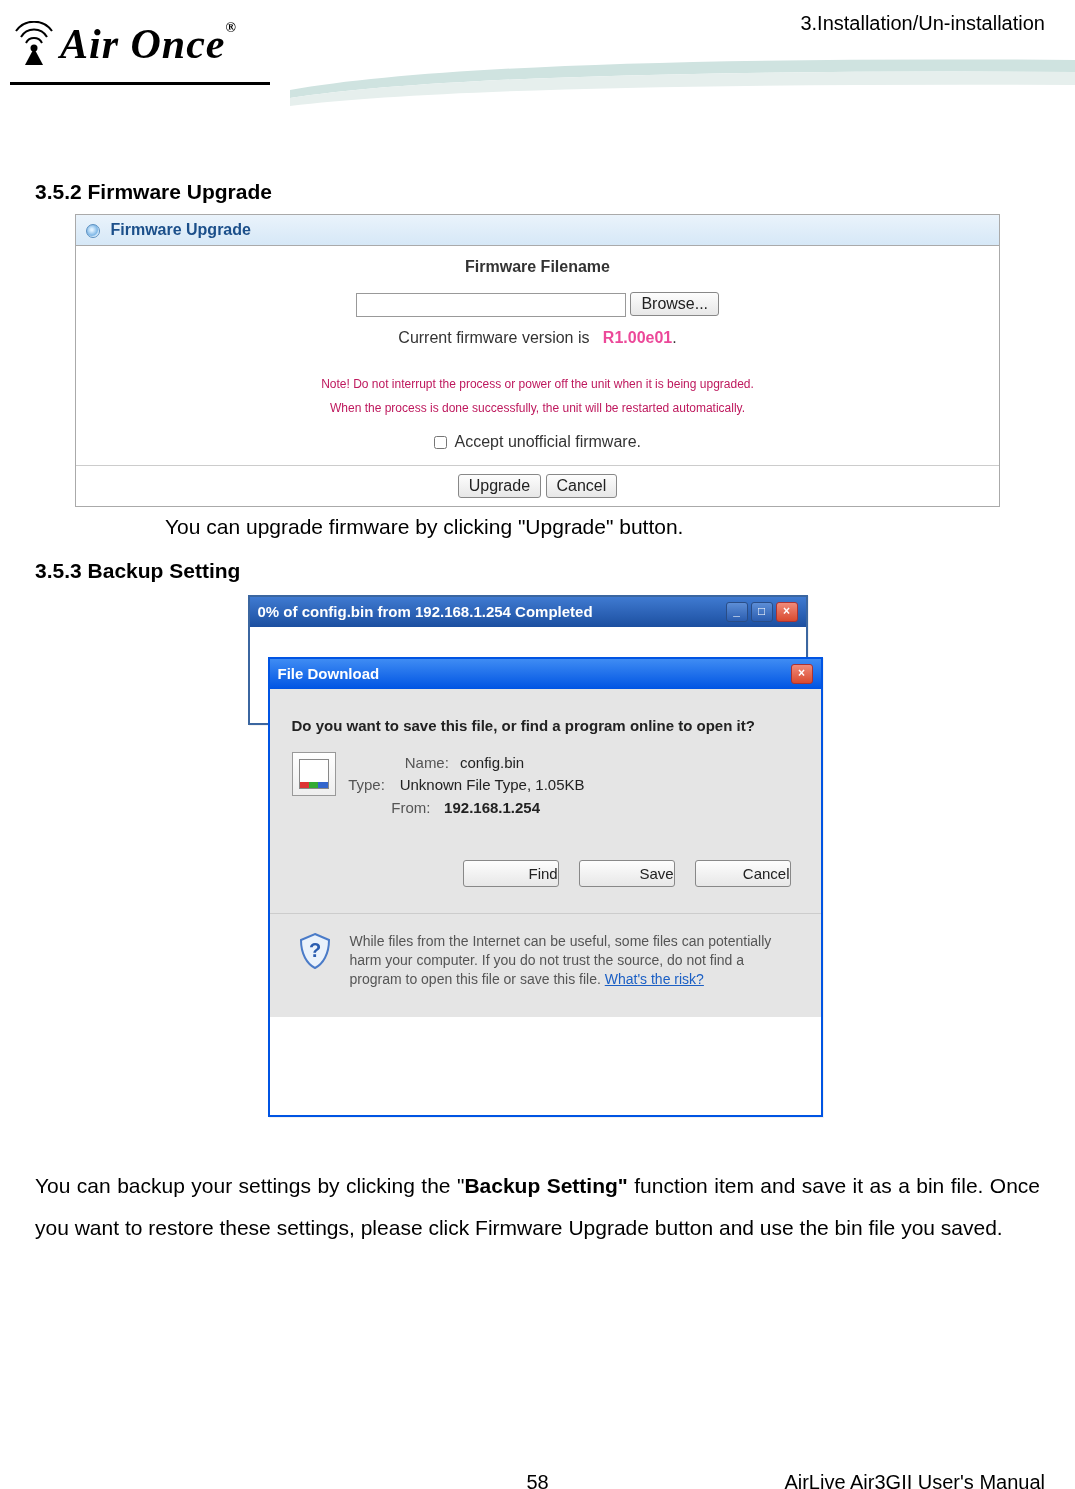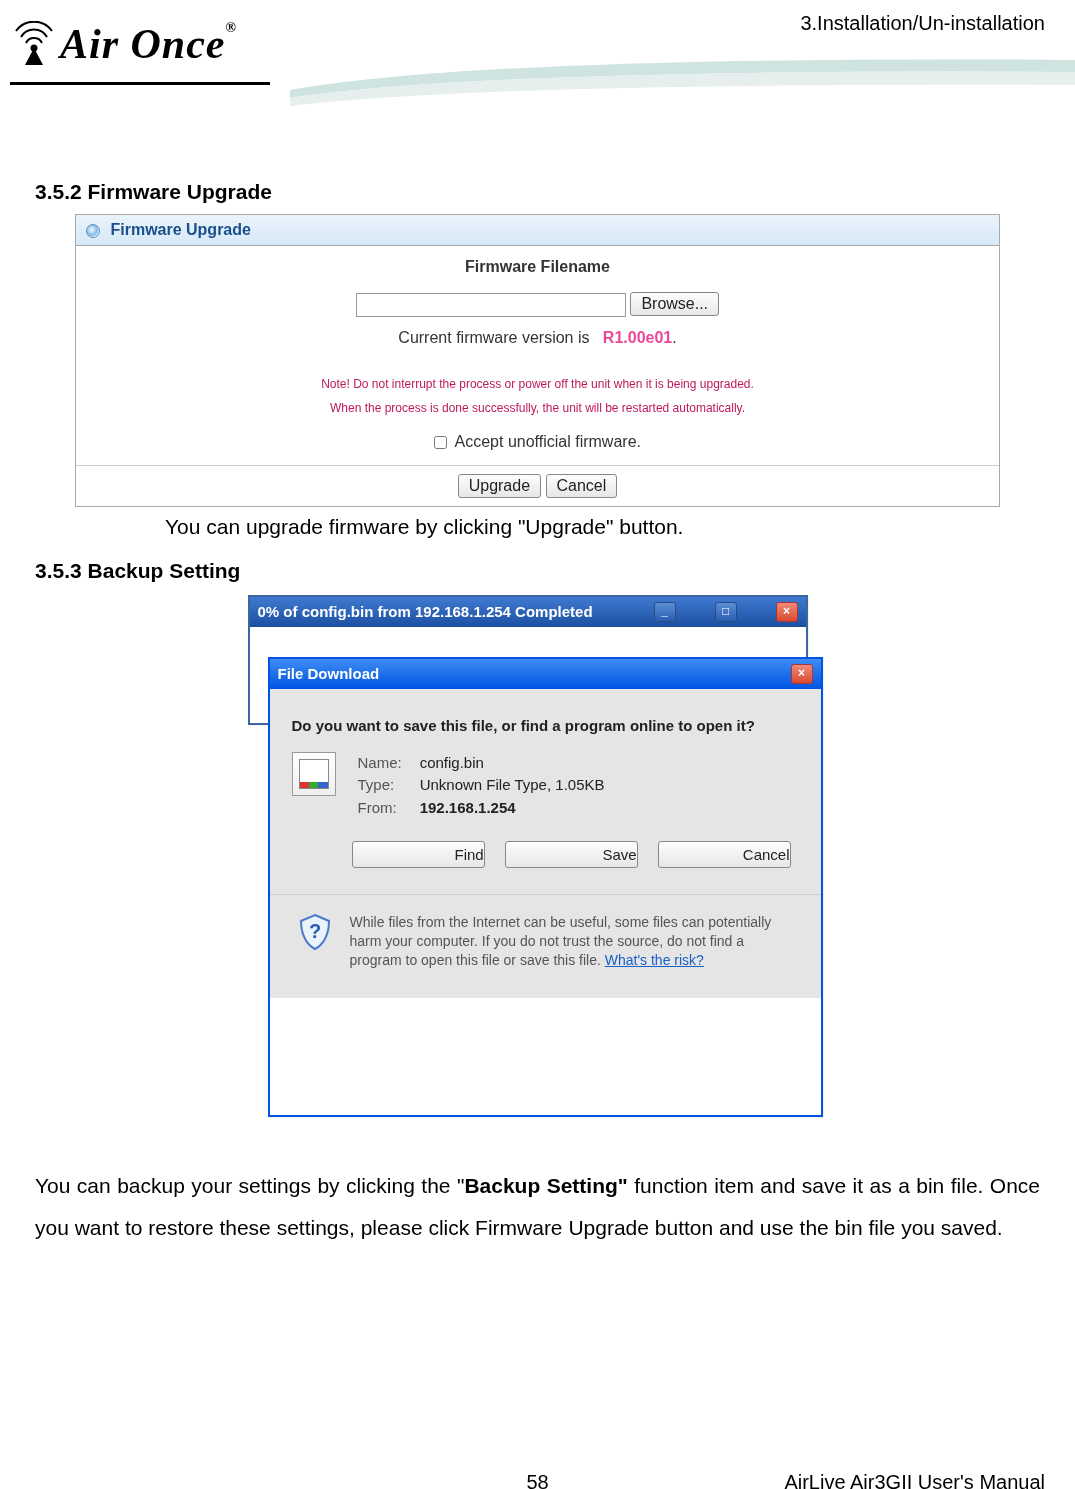--- a/index.html
+++ b/index.html
@@ -154,21 +154,20 @@
     border-color: #0054e3;
   }
   .titlebar {
     background: linear-gradient(#3f7ad1, #1c4fa0);
     color: #fff;
     padding: 5px 8px;
     font-weight: bold;
     font-size: 15px;
     display: flex;
     align-items: center;
-    gap: 36px;
   }
   .titlebar.active {
     background: linear-gradient(#3f8cf3, #0054e3);
   }
   .titlebar .t-title { flex: 1; }
   .tbtn {
     width: 22px; height: 20px;
     border: 1px solid #2a4d86;
     margin-left: 3px;
     font-size: 12px;
@@ -183,42 +182,43 @@
     background: #e5e5e5;
     padding: 28px 22px;
   }
   .dl-question {
     font-weight: bold;
     font-size: 15px;
     margin-bottom: 18px;
   }
   .dl-info {
     display: flex;
-    gap: 22px;
+    gap: 2px;
     margin-bottom: 22px;
+    text-align: center;
   }
   .dl-icon {
     width: 44px; height: 44px;
     border: 1px solid #999;
     background: linear-gradient(#fff, #eee);
     position: relative;
   }
   .dl-icon::after{
     content:"";
     position:absolute; left:6px; top:6px; right:6px; bottom:6px;
     border:1px solid #888;
     background:
       linear-gradient(90deg,#d33 33%, #3a3 33% 66%, #36c 66%) bottom/100% 6px no-repeat,
       #fff;
   }
   .dl-meta { font-size: 15px; line-height: 1.5; }
   .dl-meta .k { color:#555; display:inline-block; width:58px; }
   .dl-meta .v.bold { font-weight: bold; }
   .dl-buttons { text-align: right; padding-right: 8px; margin-bottom: 26px;}
-  .dl-buttons .btn { width: 133px; margin-left: 16px; padding: 4px 0; font-size: 15px;}
+  .dl-buttons .btn { width: 96px; margin-left: 16px; padding: 4px 0; font-size: 15px; margin-top: 19px;}
   .dl-sep { border-top: 1px solid #ccc; margin: 0 -22px 0; }
   .dl-warn {
     display: flex;
     gap: 16px;
     padding: 18px 4px 0 4px;
     font-size: 14px;
     color: #555;
     line-height: 1.35;
   }
   .shield-icon {

